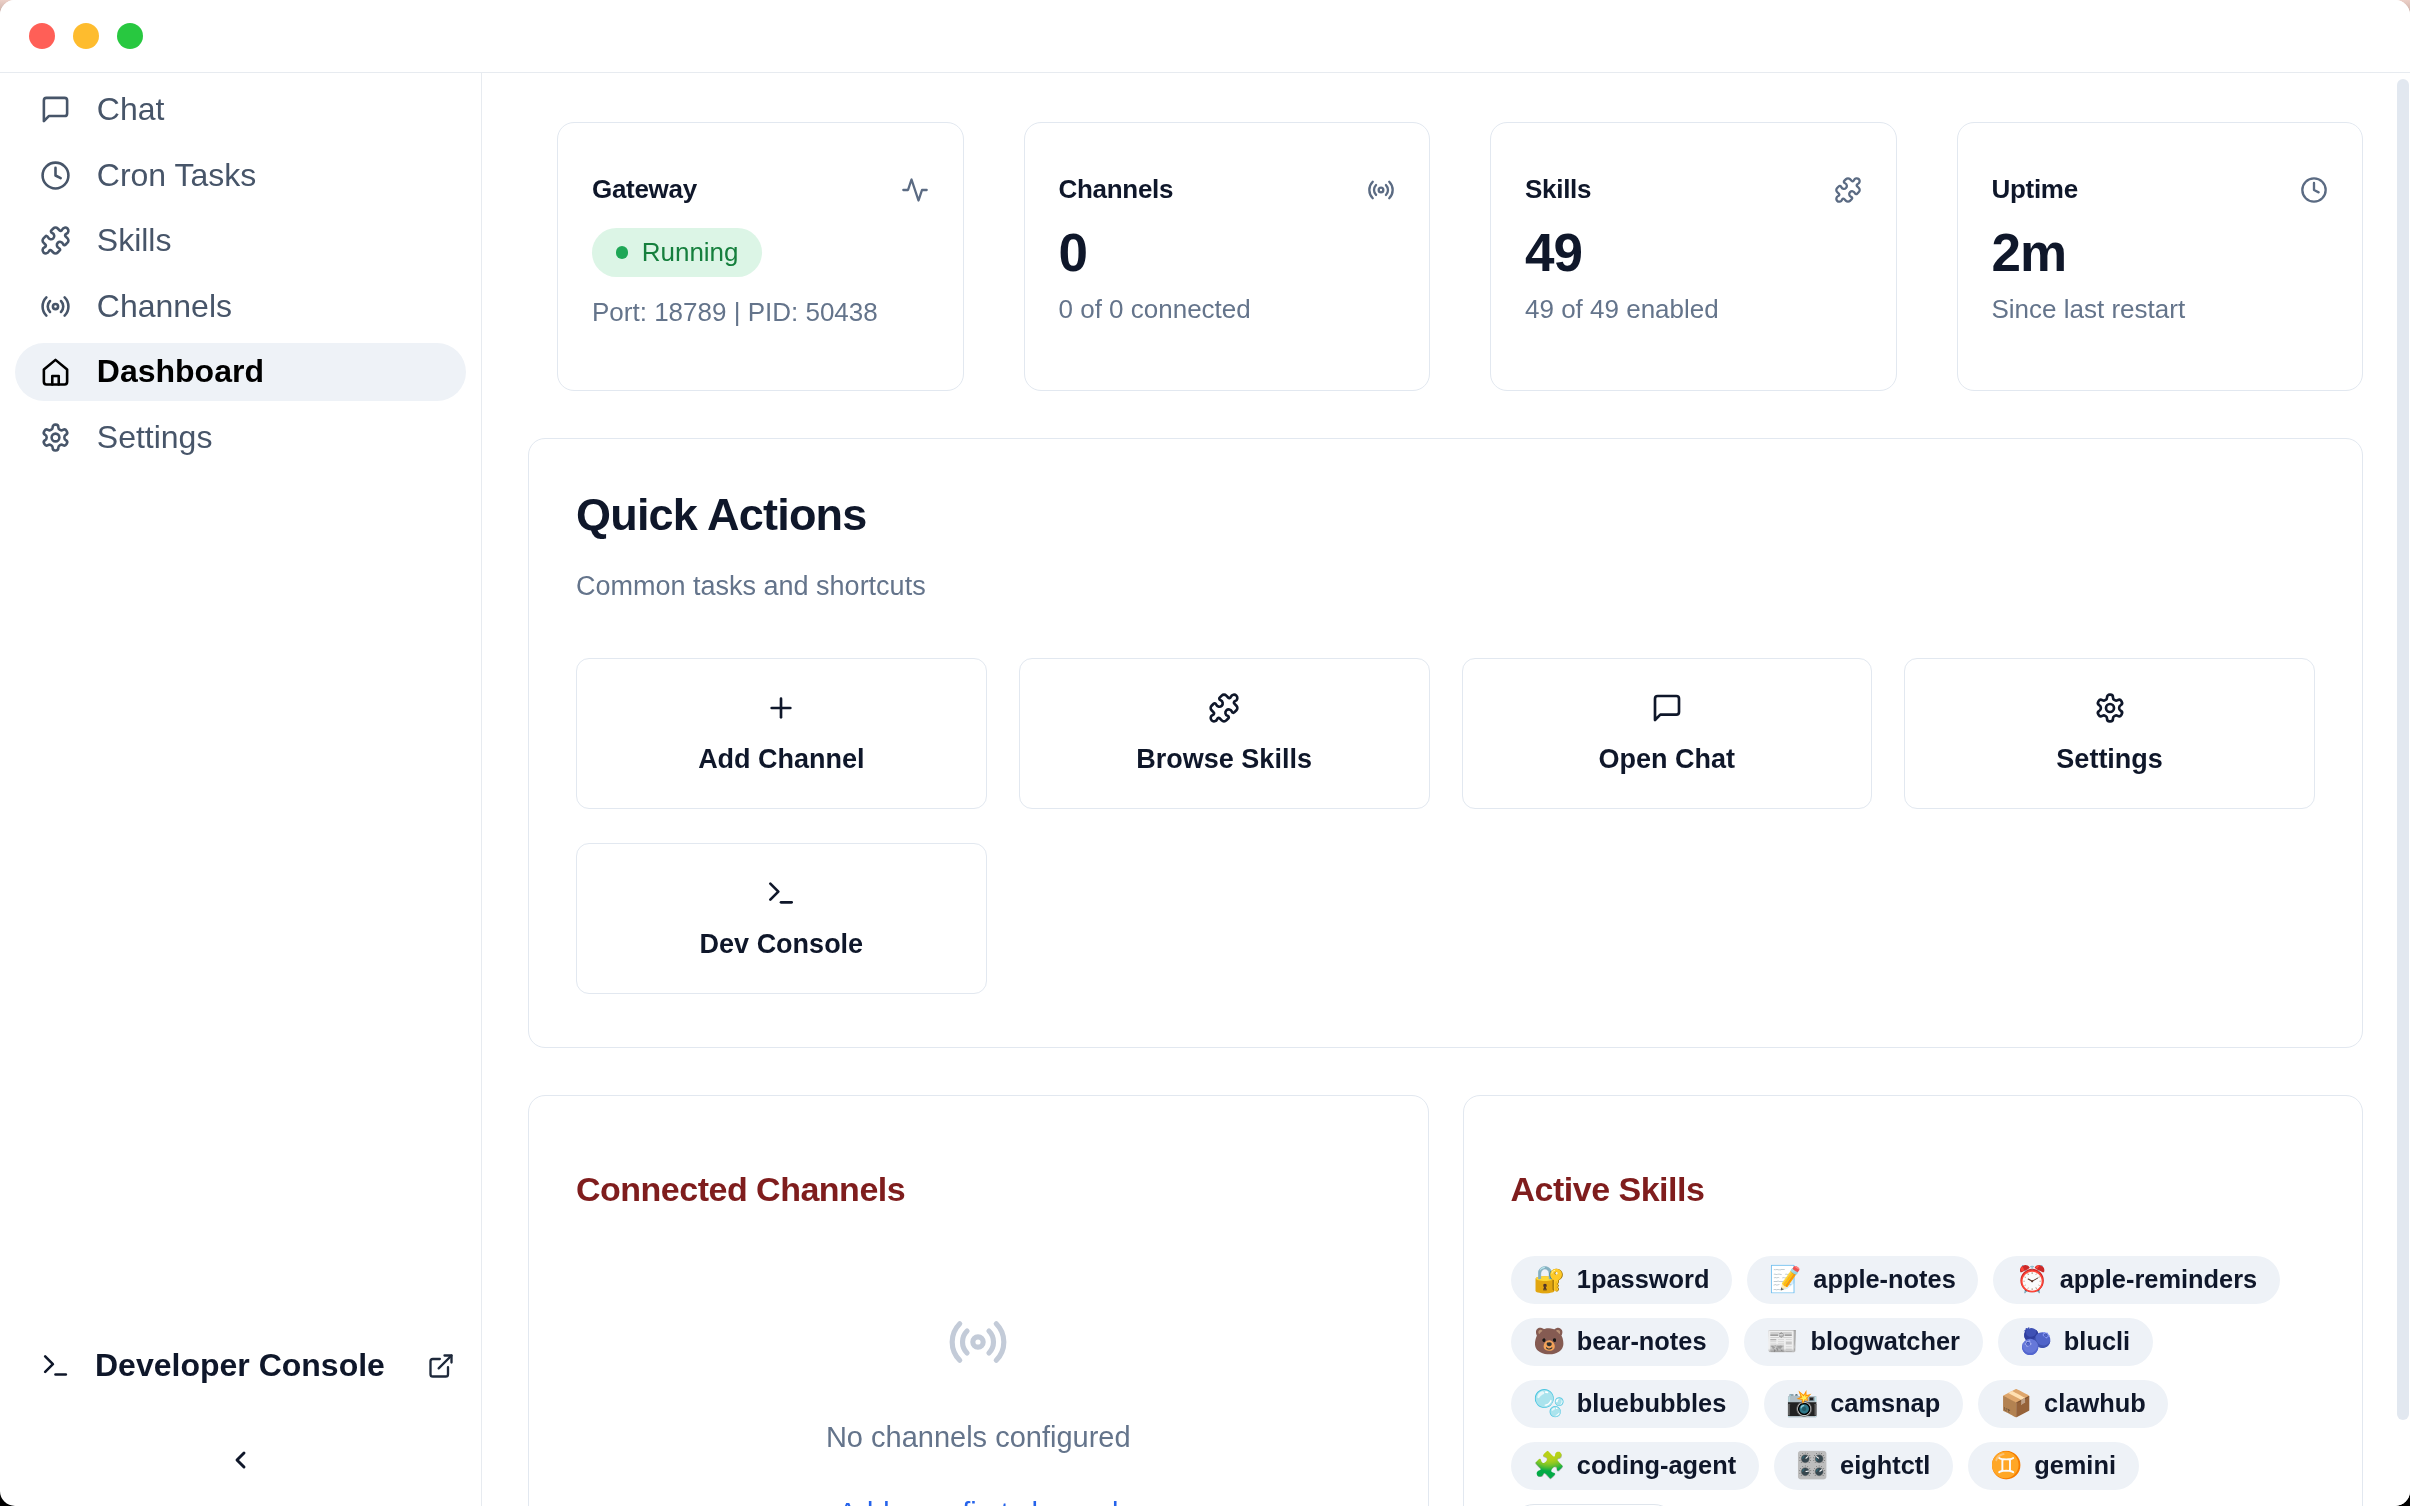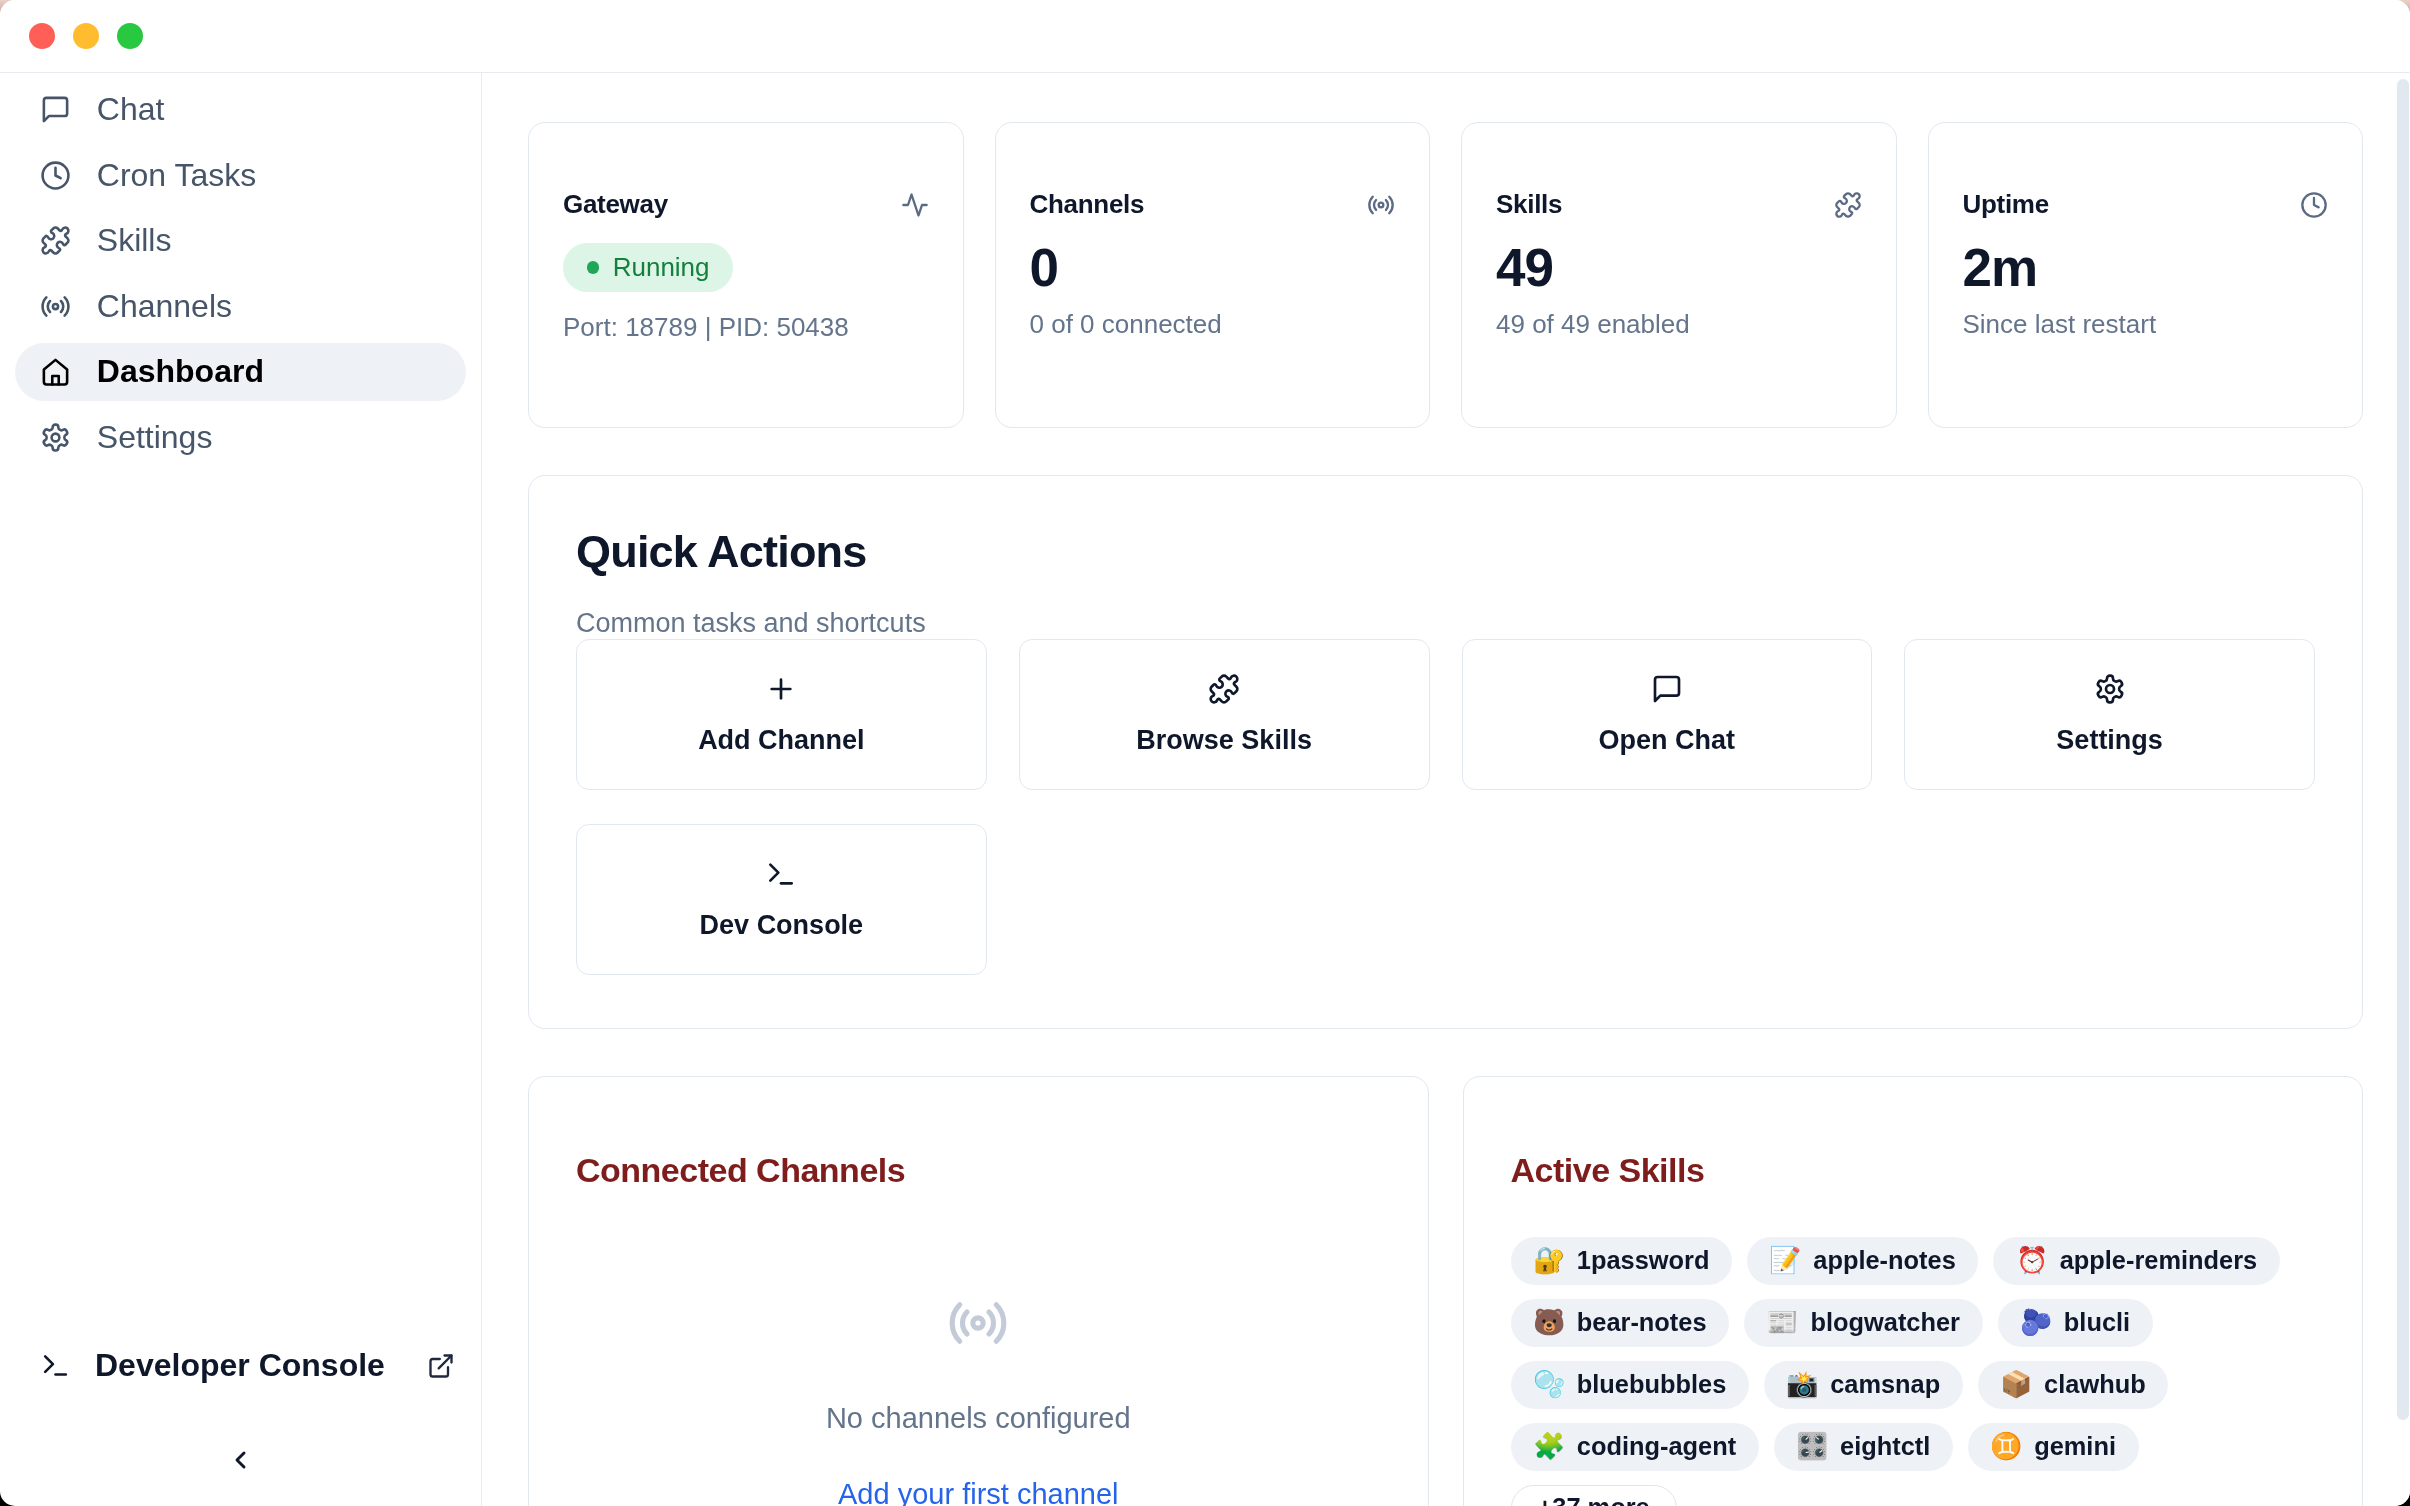--- a/index.html
+++ b/index.html
@@ -55,39 +55,39 @@
   .main { flex:1; position:relative; padding:49px 47px 0 46px; overflow:hidden; background:#fff; }
   .scroll-thumb {
     position:absolute; top:5.6px; right:0.9px; width:12.2px; height:1341px;
     border-radius:6.6px; background:#e2e8f0;
   }
 
   .card { background:#fff; border:0.9px solid #e2e8f0; border-radius:17px; }
 
   
   .stats-row { display:flex; gap:31px; }
-  .stat-card { flex:1; height:306px; padding:66px 34px 0; }
+  .stat-card { flex:1; height:269px; padding:51px 34px 0;margin-left:29px; }
   .stat-head { display:flex; align-items:center; justify-content:space-between; }
   .stat-title { font-size:26px; font-weight:700; color:#0f172a; letter-spacing:-0.3px; }
   .stat-head svg { width:28px; height:28px; color:#5b6b83; }
   .stat-value { margin-top:21px; font-size:53px; font-weight:700; color:#0f172a; line-height:1; letter-spacing:-0.9px; }
   .stat-detail { margin-top:15px; font-size:26px; color:#64748b; }
   .status-pill {
     margin-top:22.6px; display:inline-flex; align-items:center; gap:14px;
     background:#dcf5e6; color:#157f3d; font-size:26px; font-weight:400;
     padding:9.4px 23.5px; border-radius:941px;
   }
   .status-dot { width:12.2px; height:12.2px; border-radius:50%; background:#1fa757; }
   .gw-detail { margin-top:20px; font-size:26px; color:#64748b; }
 
   
   .qa-card { margin-top:47px; padding:20px 47px 53px; }
   .qa-title { font-size:45px; font-weight:700; color:#0f172a; letter-spacing:-0.8px; }
   .qa-sub { margin-top:17px; font-size:27px; color:#64748b; }
-  .qa-grid { display:grid; grid-template-columns:repeat(4,1fr); gap:34px 32px; }
+  .qa-grid { margin-top:56px; display:grid; grid-template-columns:repeat(4,1fr); gap:34px 32px; }
   .qa-btn {
     height:151px; border:0.9px solid #e2e8f0; border-radius:13px; background:#fff;
     display:flex; flex-direction:column; align-items:center; justify-content:center; gap:20px;
     cursor:default;
   }
   .qa-btn svg { width:32px; height:32px; color:#0f172a; }
   .qa-label { font-size:27px; font-weight:600; color:#0f172a; }
 
   
   .bottom-row { margin-top:47px; display:flex; gap:34px; }

